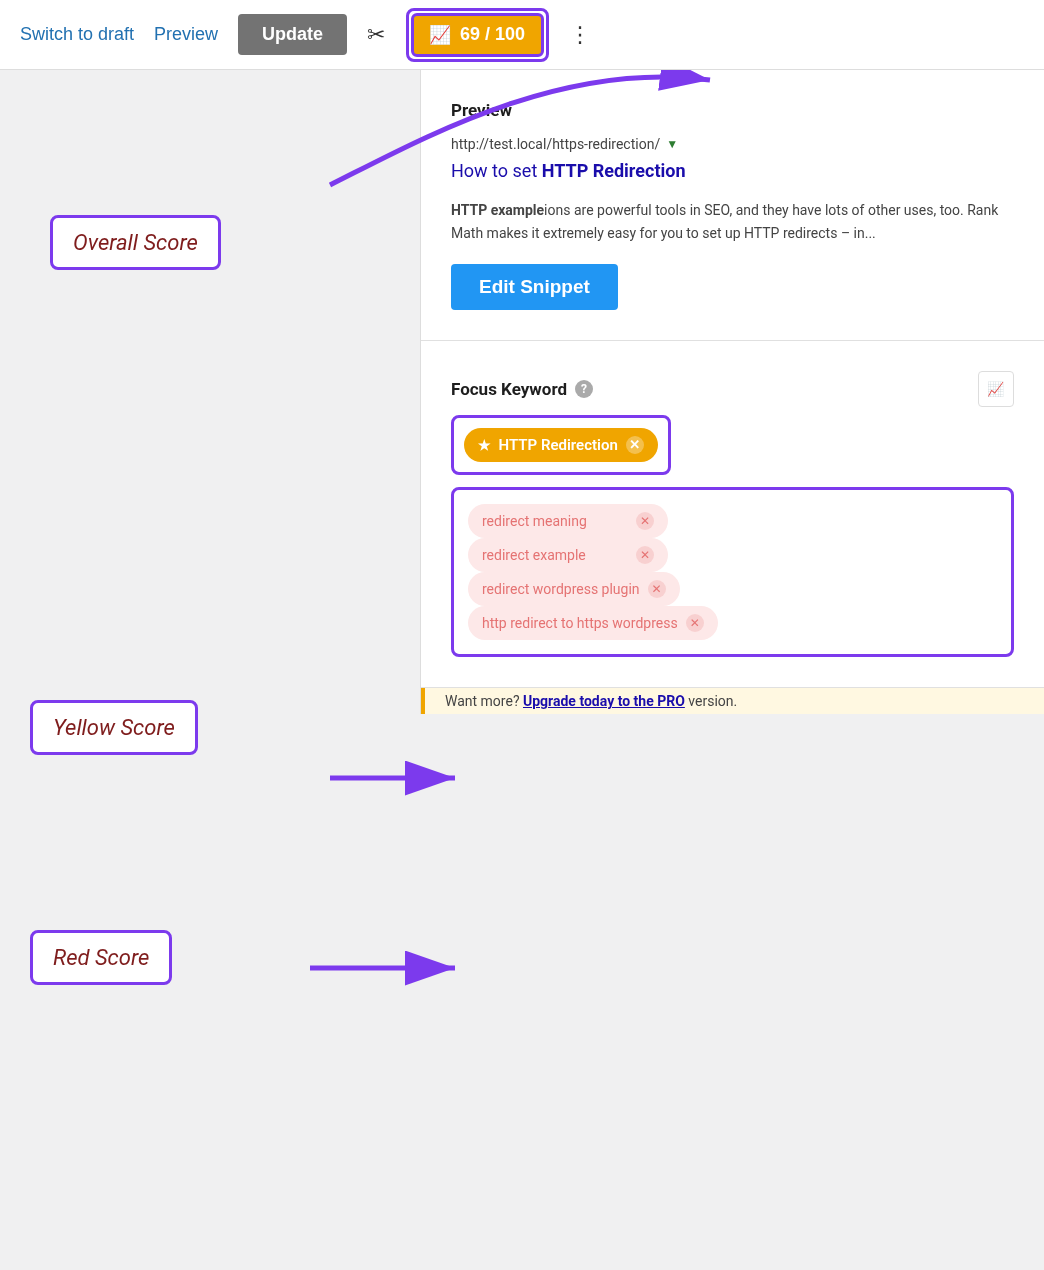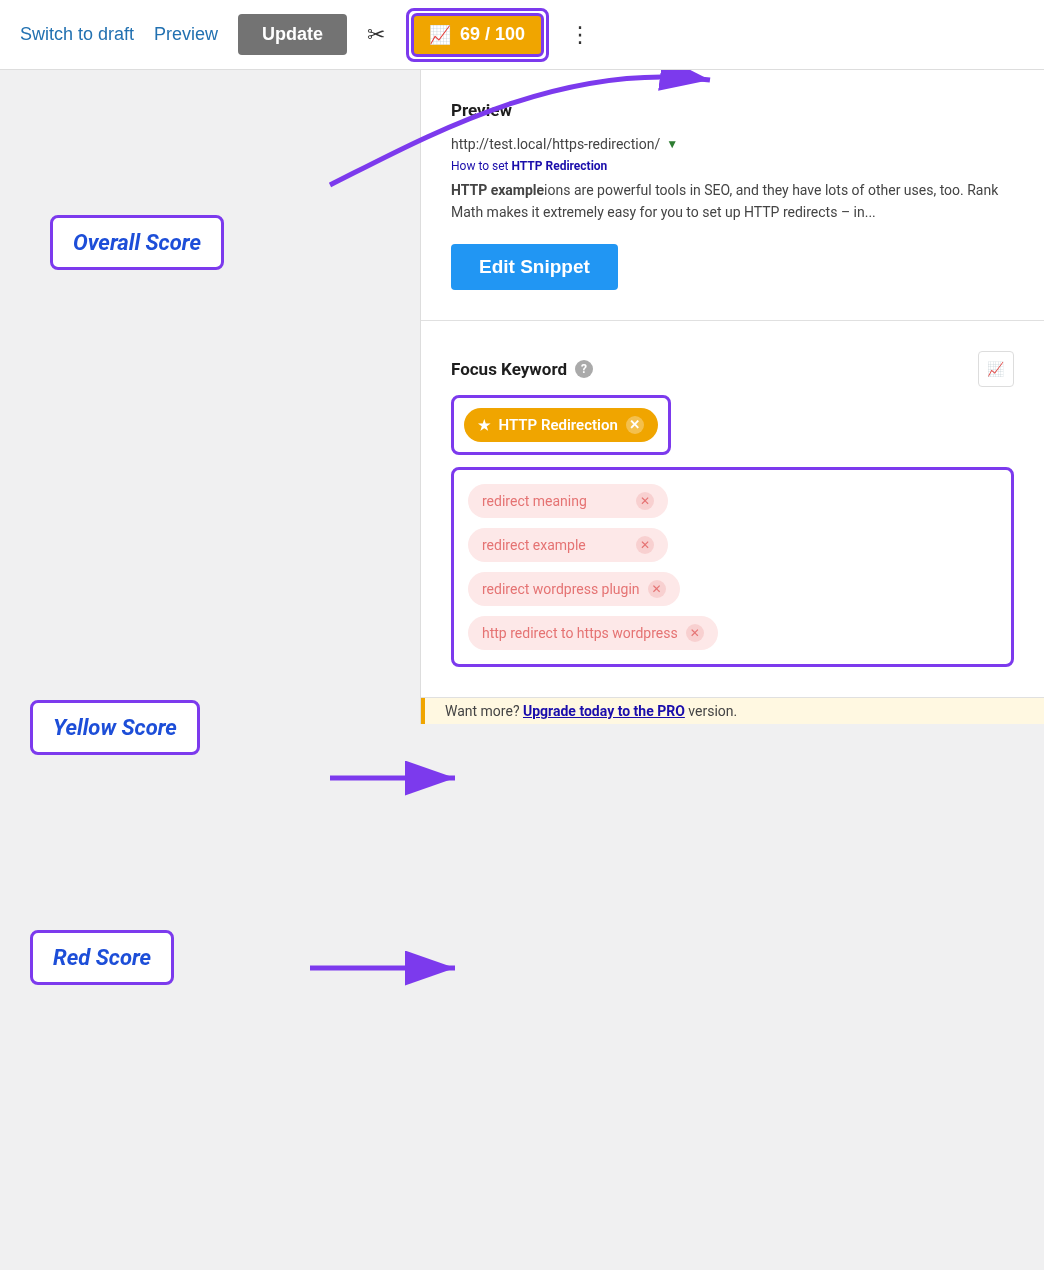--- a/index.html
+++ b/index.html
@@ -123,23 +123,23 @@
       margin-bottom: 6px;
       display: flex;
       align-items: center;
       gap: 6px;
     }
     .preview-url .dropdown-arrow {
       color: #2e7d32;
       font-size: 12px;
     }
     .preview-title {
-      font-size: 12px;
+      font-size: 18px;
       color: #1a0dab;
-      margin-bottom: 4px;
+      margin-bottom: 16px;
       line-height: 1.4;
     }
     .preview-title strong {
       color: #1a0dab;
     }
     .preview-desc {
       font-size: 14px;
       color: #444;
       line-height: 1.6;
       margin-bottom: 20px;
@@ -229,21 +229,20 @@
       align-items: center;
       justify-content: center;
     }
 
     .keyword-secondary-wrap {
       border: 3px solid #7c3aed;
       border-radius: 8px;
       padding: 14px;
       display: flex;
       flex-direction: column;
-      gap: 10px;
       min-width: 420px;
     }
     .keyword-tag {
       background: #fde8e8;
       border-radius: 20px;
       color: #e57373;
       font-size: 14px;
       padding: 8px 14px;
       display: flex;
       align-items: center;
@@ -284,22 +283,22 @@
     .annotation-box {
       border: 3px solid #7c3aed;
       border-radius: 8px;
       padding: 12px 20px;
       background: #fff;
       display: inline-block;
       position: absolute;
     }
     .annotation-box span {
       font-size: 22px;
-      font-weight: 700;
-      color: #1d4ed8;
+      font-weight: 400;
+      color: #7f1d1d;
       font-style: italic;
     }
 
     .overall-score-box {
       top: 145px;
       left: 50px;
     }
     .yellow-score-box {
       top: 630px;
       left: 30px;

